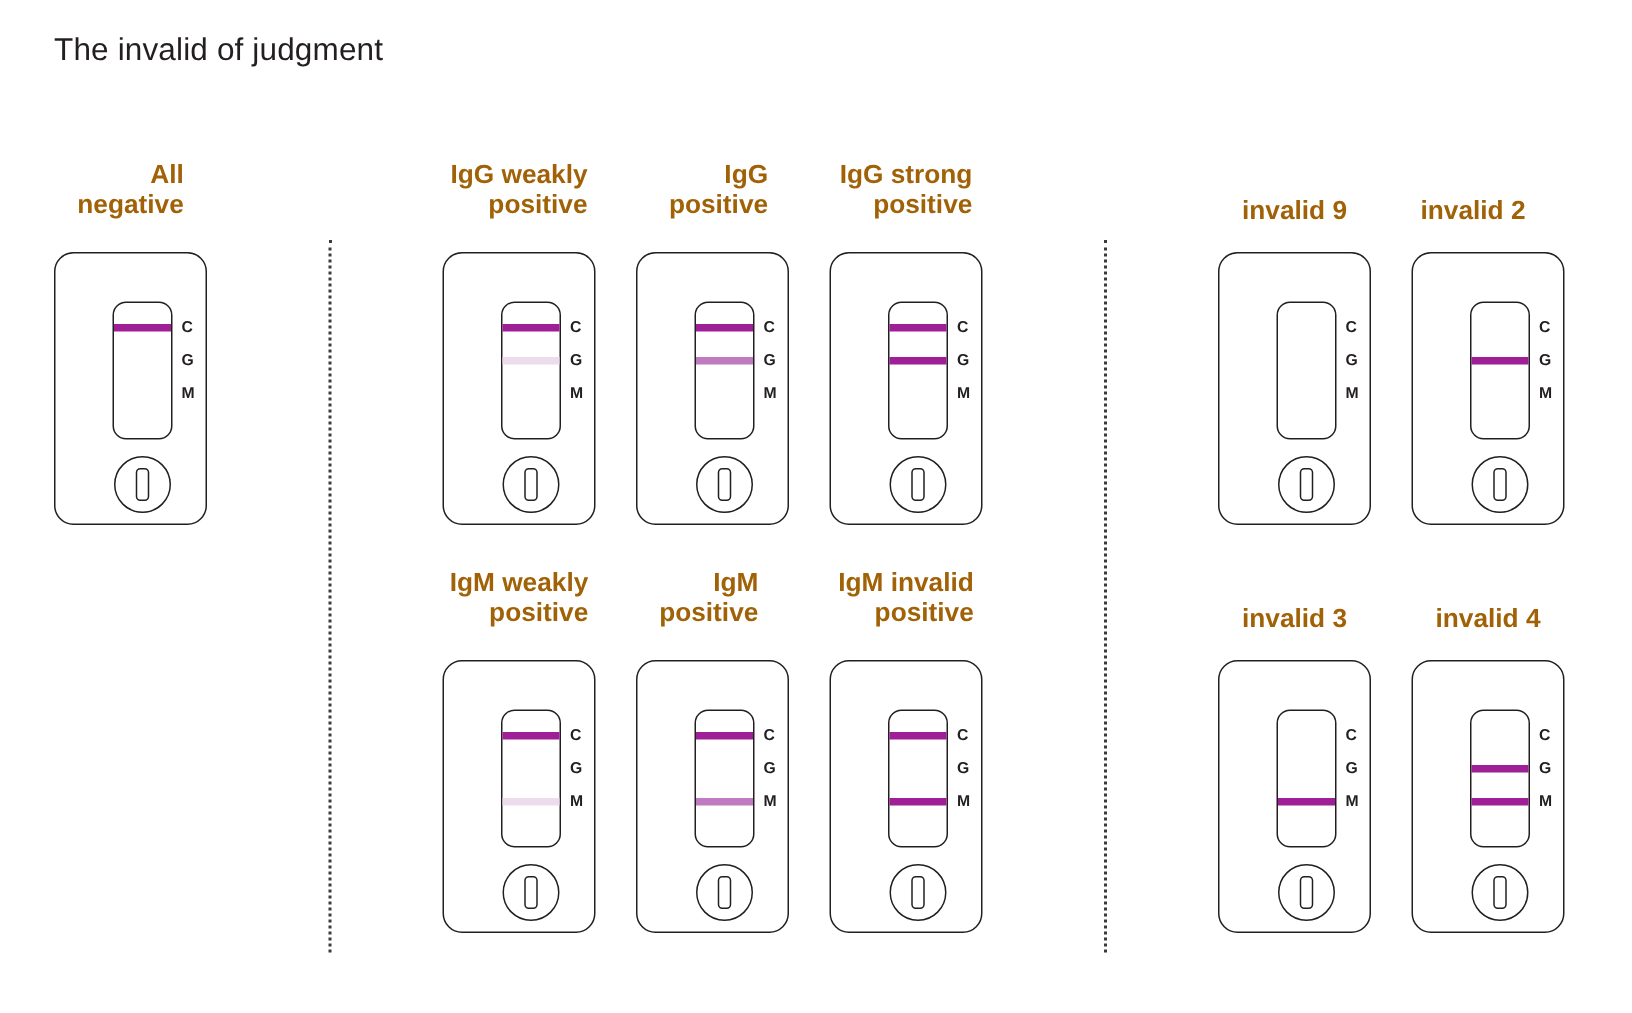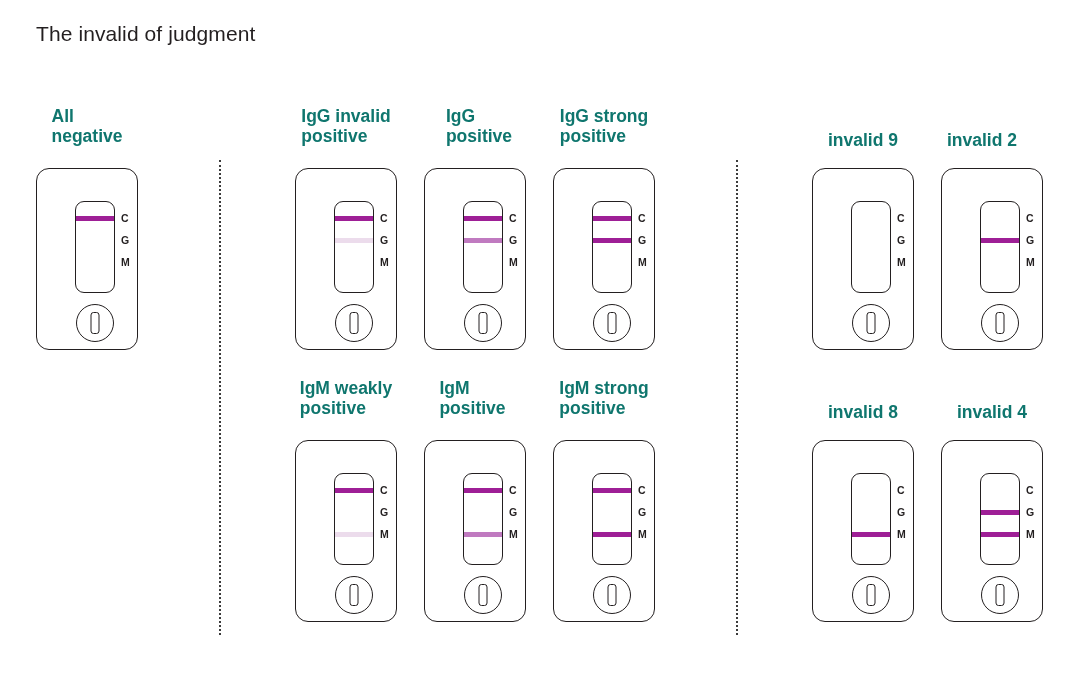--- a/index.html
+++ b/index.html
@@ -34,25 +34,25 @@
   }
 
   
   .cassette-group {
     position: absolute;
   }
   .cassette-label {
     position: absolute;
     left: 50%;
     transform: translateX(-50%);
-    text-align: left;
+    text-align: right;
     font-weight: bold;
     font-size: 17.5px;
     line-height: 1.16;
-    color: #0f766e;
+    color: #a16207;
     white-space: pre;
   }
   .cassette-label.single-line {
     white-space: nowrap;
   }
 
   
   .cassette {
     position: absolute;
     width: 102px;
@@ -153,21 +153,21 @@
             <span class="mc">C</span>
             <span class="mg">G</span>
             <span class="mm">M</span>
           </div>
           <div class="well" style="border-color: rgb(35, 31, 32);">
             <div class="well-slot" style="border-color: rgb(35, 31, 32);"></div>
           </div>
         </div>
       </div>
       <div class="cassette-group" style="left: 295px; top: 168px; width: 102px; height: 182px;">
-        <div class="cassette-label" style="top: -62px;">IgG invalid
+        <div class="cassette-label" style="top: -62px;">IgG weakly
 positive</div>
         <div class="cassette" style="left: 0px; top: 0px; border-color: rgb(35, 31, 32);">
           <div class="window" style="border-color: rgb(35, 31, 32);">
             <div class="band c" style="background: rgb(158, 31, 150);"></div>
             <div class="band g" style="background: rgb(236, 220, 236);"></div>
           </div>
           <div class="marks">
             <span class="mc">C</span>
             <span class="mg">G</span>
             <span class="mm">M</span>
@@ -243,21 +243,21 @@
             <span class="mc">C</span>
             <span class="mg">G</span>
             <span class="mm">M</span>
           </div>
           <div class="well" style="border-color: rgb(35, 31, 32);">
             <div class="well-slot" style="border-color: rgb(35, 31, 32);"></div>
           </div>
         </div>
       </div>
       <div class="cassette-group" style="left: 553px; top: 440px; width: 102px; height: 182px;">
-        <div class="cassette-label" style="top: -62px;">IgM strong
+        <div class="cassette-label" style="top: -62px;">IgM invalid
 positive</div>
         <div class="cassette" style="left: 0px; top: 0px; border-color: rgb(35, 31, 32);">
           <div class="window" style="border-color: rgb(35, 31, 32);">
             <div class="band c" style="background: rgb(158, 31, 150);"></div>
             <div class="band m" style="background: rgb(158, 31, 150);"></div>
           </div>
           <div class="marks">
             <span class="mc">C</span>
             <span class="mg">G</span>
             <span class="mm">M</span>
@@ -291,21 +291,21 @@
             <span class="mc">C</span>
             <span class="mg">G</span>
             <span class="mm">M</span>
           </div>
           <div class="well" style="border-color: rgb(35, 31, 32);">
             <div class="well-slot" style="border-color: rgb(35, 31, 32);"></div>
           </div>
         </div>
       </div>
       <div class="cassette-group" style="left: 812px; top: 440px; width: 102px; height: 182px;">
-        <div class="cassette-label single-line" style="top: -38px;">invalid 8</div>
+        <div class="cassette-label single-line" style="top: -38px;">invalid 3</div>
         <div class="cassette" style="left: 0px; top: 0px; border-color: rgb(35, 31, 32);">
           <div class="window" style="border-color: rgb(35, 31, 32);">
             <div class="band m" style="background: rgb(158, 31, 150);"></div>
           </div>
           <div class="marks">
             <span class="mc">C</span>
             <span class="mg">G</span>
             <span class="mm">M</span>
           </div>
           <div class="well" style="border-color: rgb(35, 31, 32);">

